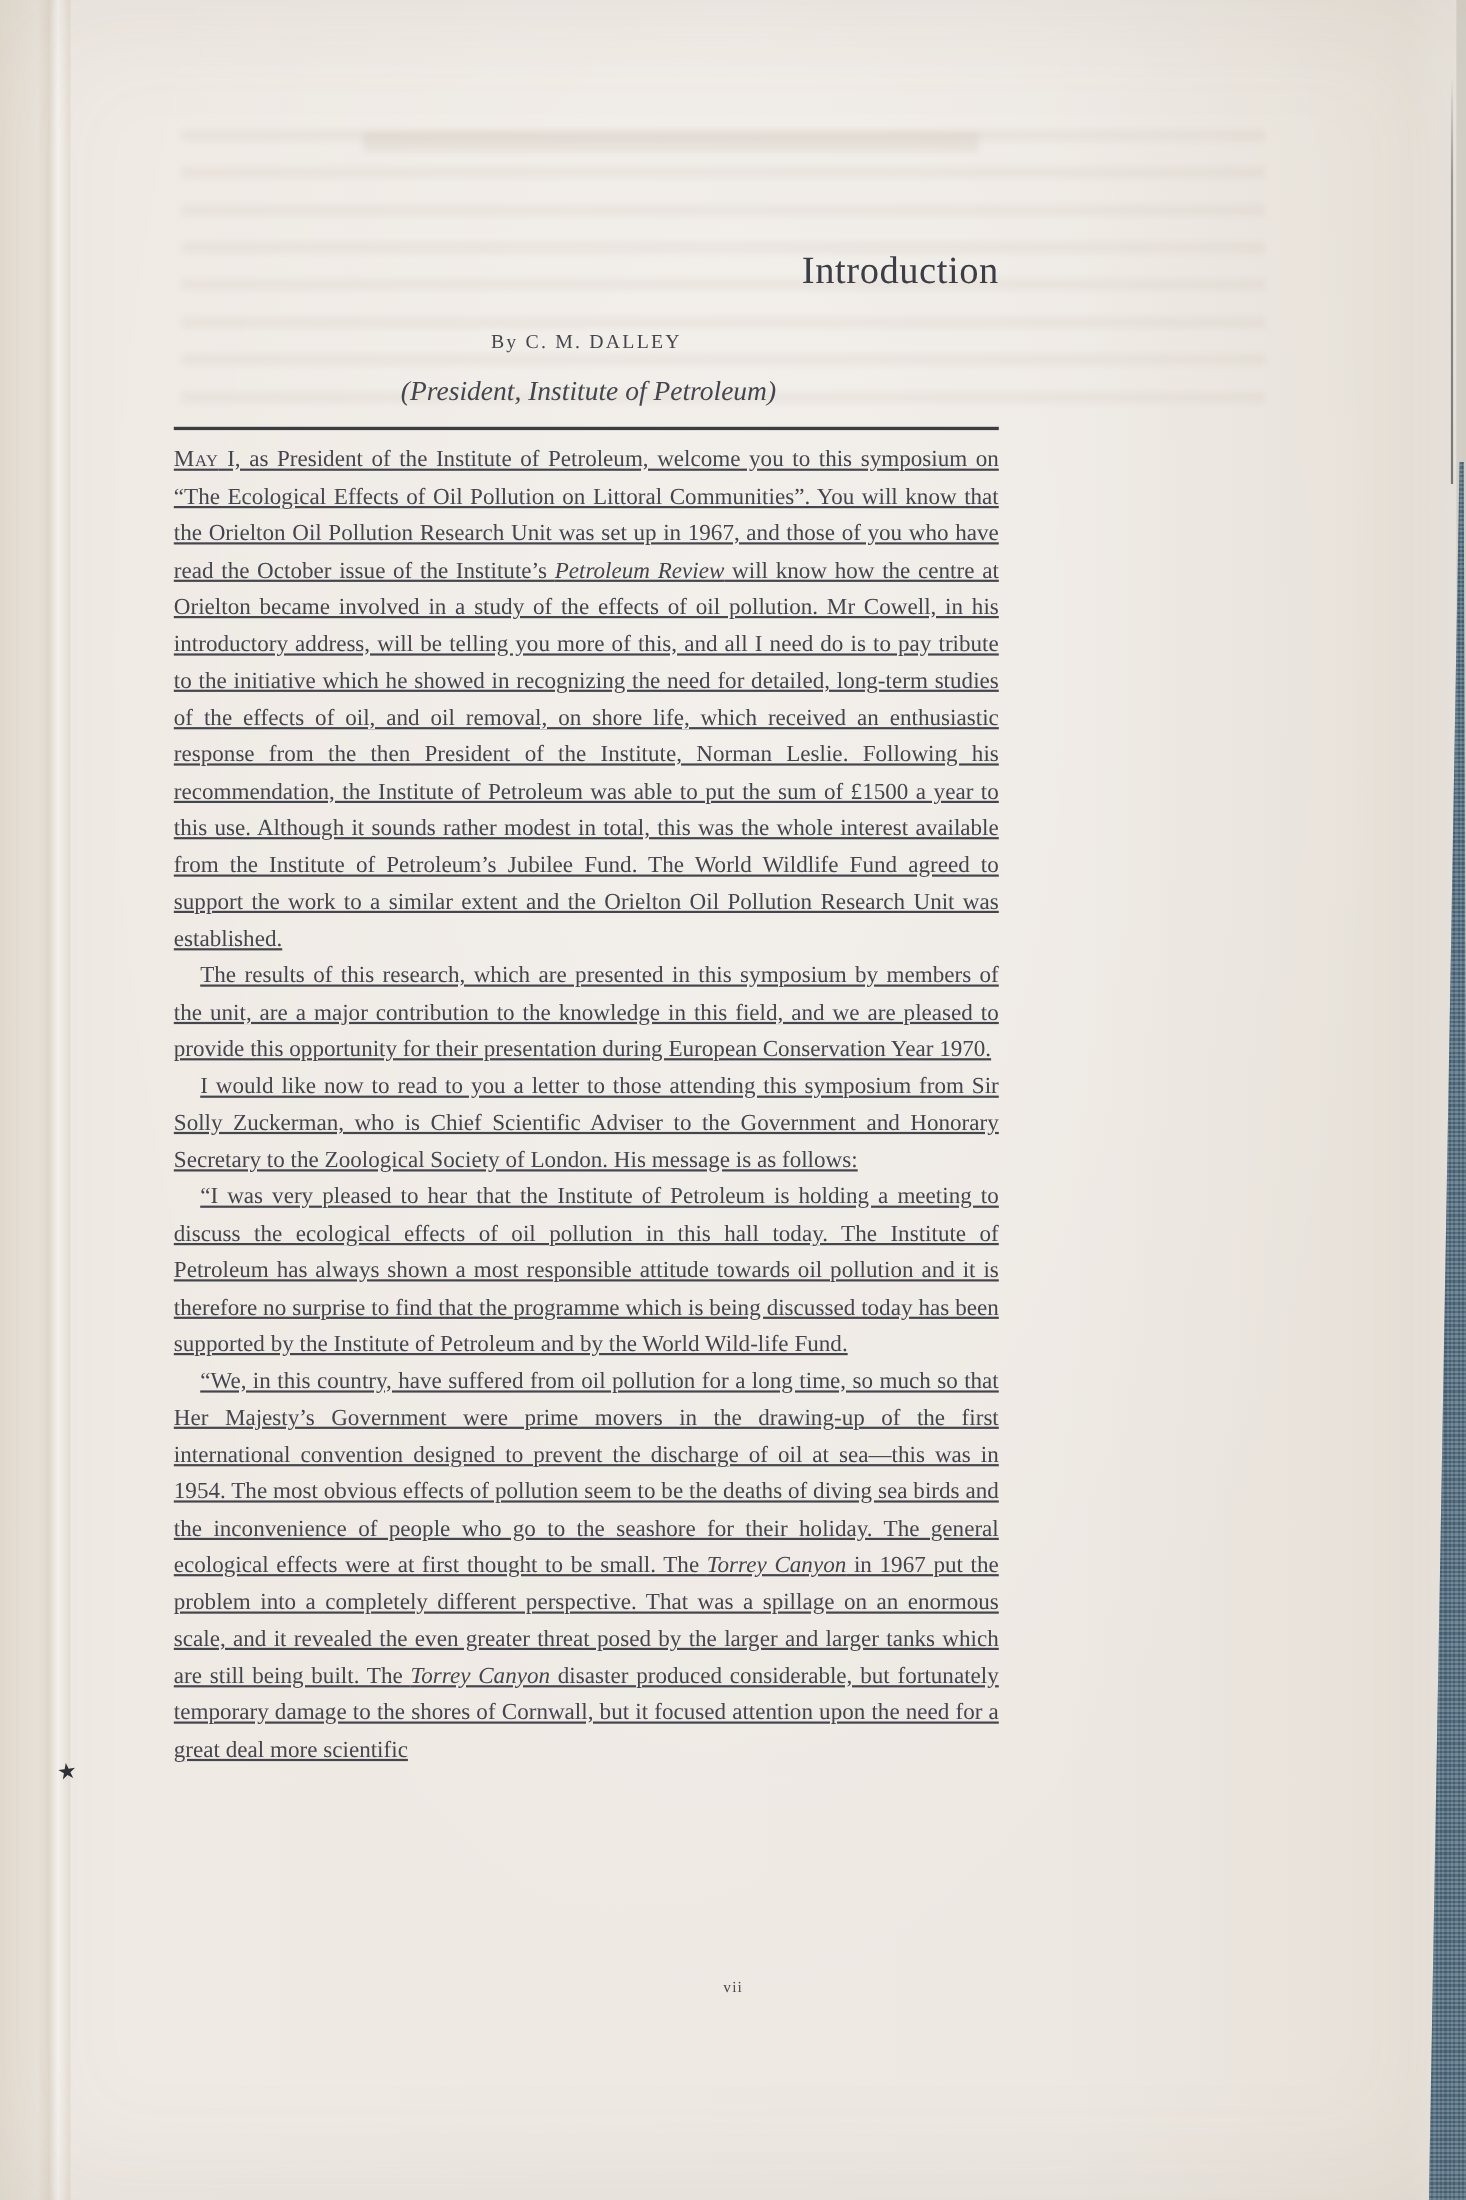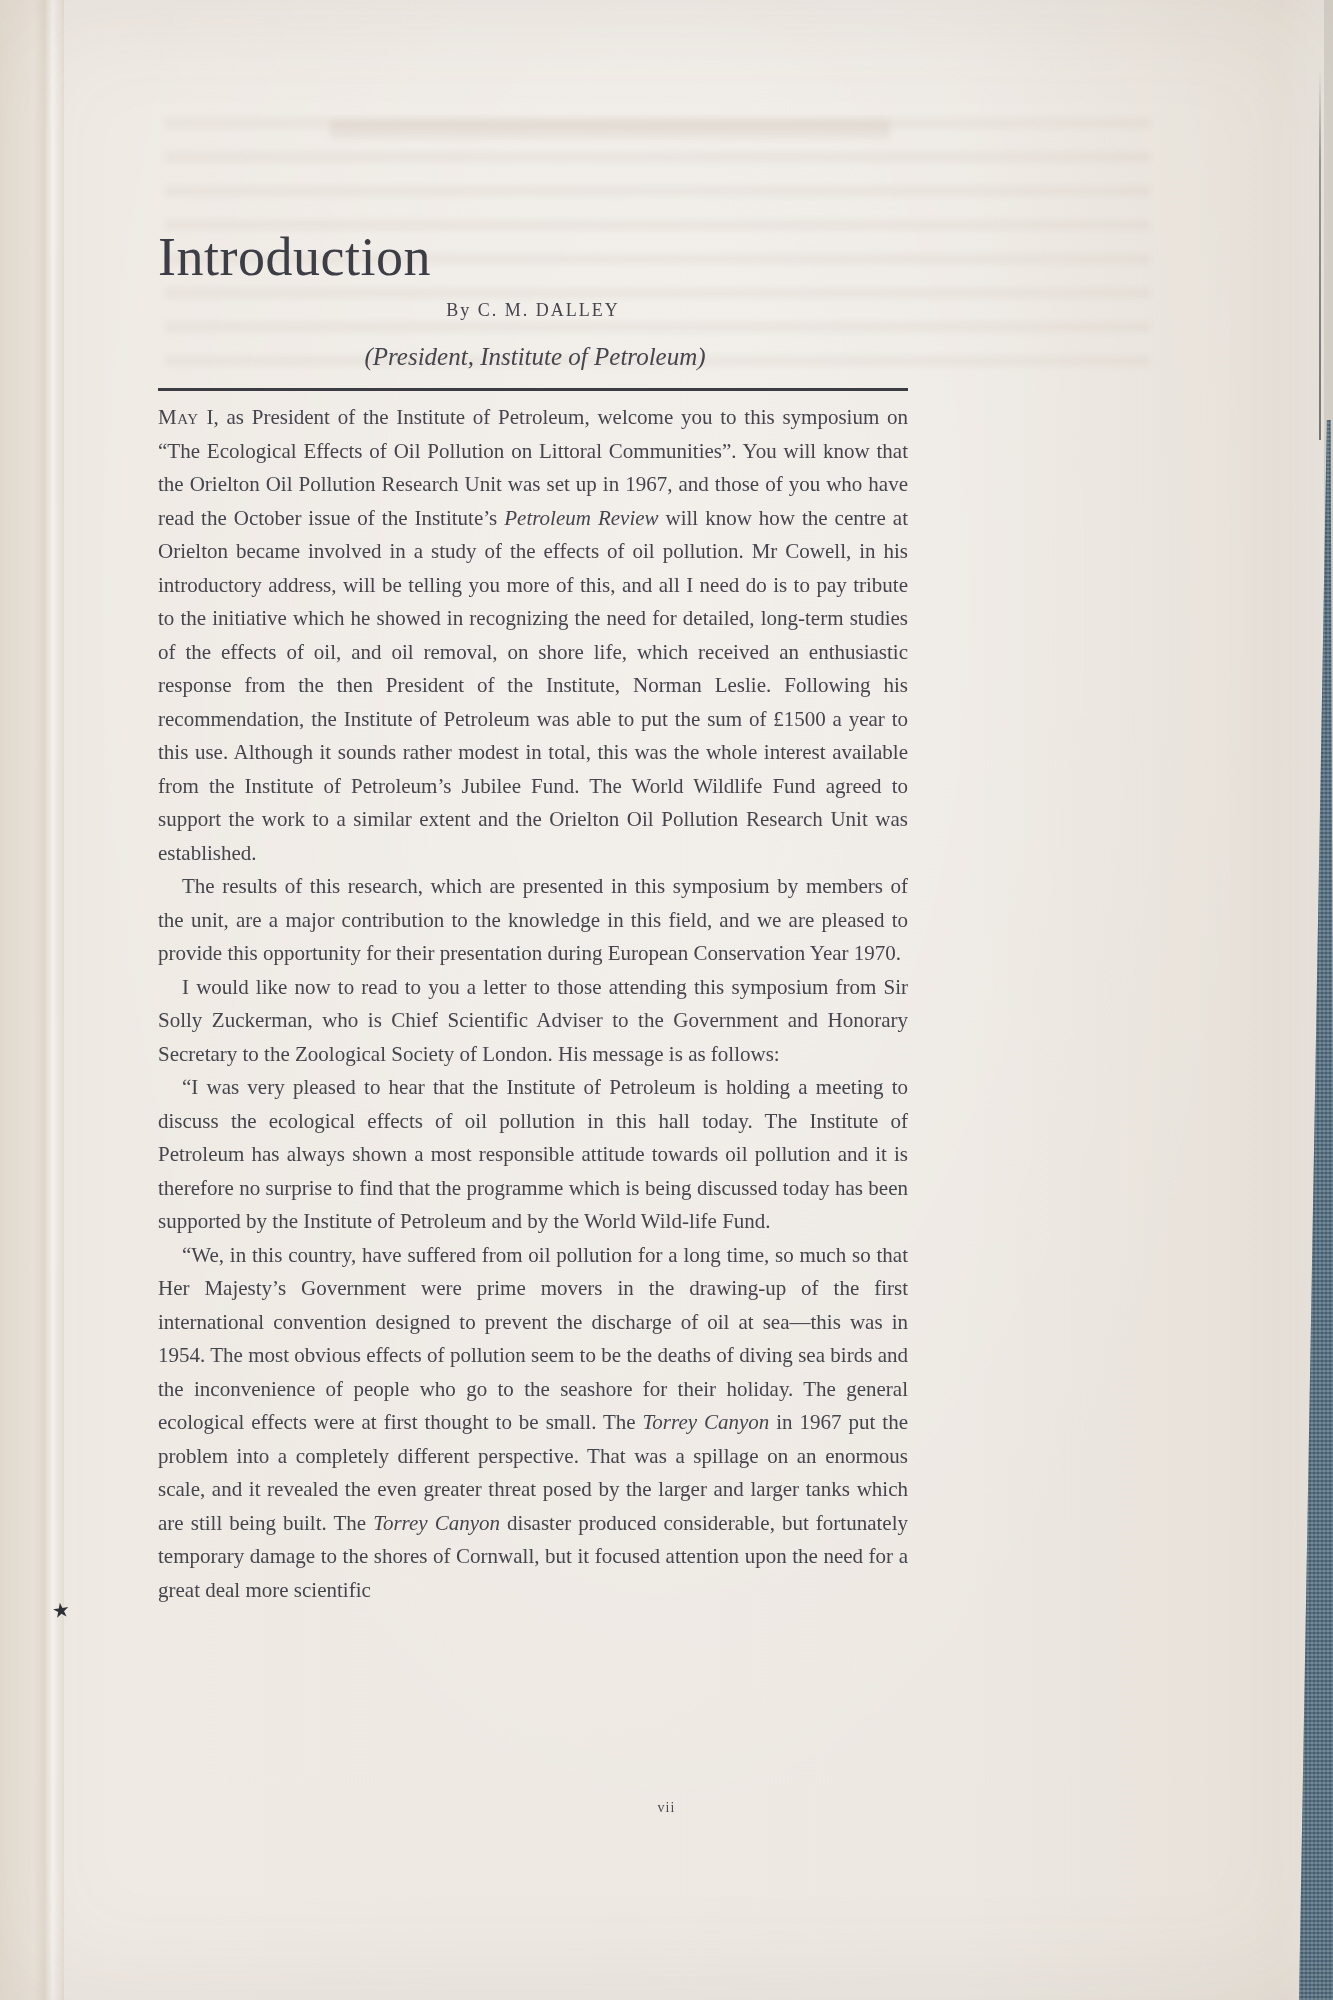--- a/index.html
+++ b/index.html
@@ -59,39 +59,40 @@
       repeating-linear-gradient(0deg, rgba(255,255,255,0.14) 0 2px, rgba(0,0,0,0.06) 2px 4px),
       repeating-linear-gradient(90deg, rgba(255,255,255,0.10) 0 2px, rgba(0,0,0,0.05) 2px 4px);
     clip-path:polygon(82% 0%, 93% 0%, 100% 45%, 100% 100%, 0% 100%);
   }
   
   .content{
     position:absolute;left:158px;top:0;width:750px;height:100%;
   }
   .title{
     position:absolute;top:226px;left:0;width:100%;
-    text-align:left;font-size:54px;letter-spacing:0.5px;
+    text-align:right;font-size:35px;letter-spacing:0.5px;
     color:#3d3d46;font-weight:normal;margin:0;
   }
   .byline{
     position:absolute;top:300px;left:0;width:100%;
     text-align:center;font-size:18px;letter-spacing:2px;margin:0;
   }
   .affiliation{
     position:absolute;top:341px;left:0;width:100%;
     text-align:center;font-size:25px;font-style:italic;margin:2px;
   }
   .rule{
     position:absolute;top:388px;left:0;width:750px;height:2.5px;
     background:#3c3c43;
   }
   .body-text{
     position:absolute;top:401px;left:0;width:750px;
     font-size:21px;line-height:33.5px;text-align:justify;
     color:var(--ink);
+    text-decoration:underline;
   }
   .body-text p{margin:0;}
   .body-text p.indent{text-indent:24px;}
   .ital{font-style:italic;}
   .sc{font-variant:small-caps;letter-spacing:0.6px;}
   .margin-star{
     position:absolute;left:52px;top:1598px;font-size:20px;color:#2f2f36;
     transform:rotate(-8deg);
   }
   .page-number{

